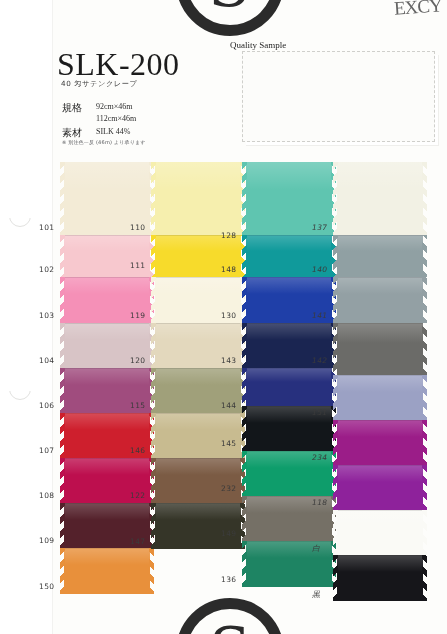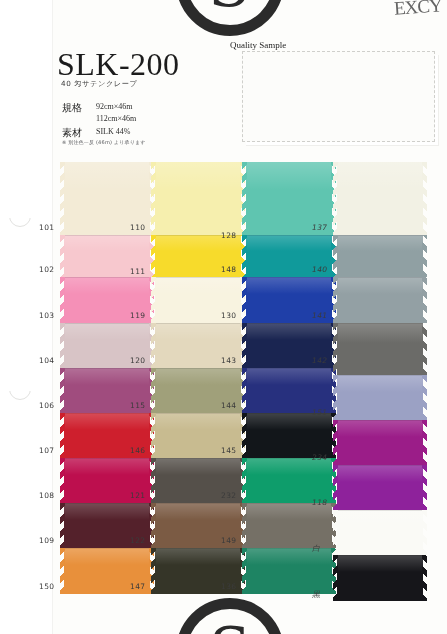--- a/index.html
+++ b/index.html
@@ -287,21 +287,21 @@
           <div class="pink-left" style="background-image: repeating-linear-gradient(135deg, rgb(246, 239, 174) 0px, rgb(246, 239, 174) 5px, rgba(0, 0, 0, 0) 5px, rgba(0, 0, 0, 0) 10px);"></div>
           <div class="pink-right" style="background-image: repeating-linear-gradient(45deg, rgb(246, 239, 174) 0px, rgb(246, 239, 174) 5px, rgba(0, 0, 0, 0) 5px, rgba(0, 0, 0, 0) 10px);"></div>
           <div class="code" style="top: 61px;">110</div>
         </div>
         <div class="swatch" style="height: 42px;">
           <div class="chip" style="background: rgb(247, 219, 43);"></div>
           <div class="sheen"></div>
           <div class="fold"></div>
           <div class="pink-left" style="background-image: repeating-linear-gradient(135deg, rgb(247, 219, 43) 0px, rgb(247, 219, 43) 5px, rgba(0, 0, 0, 0) 5px, rgba(0, 0, 0, 0) 10px);"></div>
           <div class="pink-right" style="background-image: repeating-linear-gradient(45deg, rgb(247, 219, 43) 0px, rgb(247, 219, 43) 5px, rgba(0, 0, 0, 0) 5px, rgba(0, 0, 0, 0) 10px);"></div>
-          <div class="code" style="top: 32px;">111</div>
+          <div class="code" style="top: 26px;">111</div>
         </div>
         <div class="swatch" style="height: 46px;">
           <div class="chip" style="background: rgb(248, 243, 224);"></div>
           <div class="sheen"></div>
           <div class="fold"></div>
           <div class="pink-left" style="background-image: repeating-linear-gradient(135deg, rgb(248, 243, 224) 0px, rgb(248, 243, 224) 5px, rgba(0, 0, 0, 0) 5px, rgba(0, 0, 0, 0) 10px);"></div>
           <div class="pink-right" style="background-image: repeating-linear-gradient(45deg, rgb(248, 243, 224) 0px, rgb(248, 243, 224) 5px, rgba(0, 0, 0, 0) 5px, rgba(0, 0, 0, 0) 10px);"></div>
           <div class="code" style="top: 34px;">119</div>
         </div>
         <div class="swatch" style="height: 45px;">
@@ -320,28 +320,20 @@
           <div class="pink-right" style="background-image: repeating-linear-gradient(45deg, rgb(160, 160, 122) 0px, rgb(160, 160, 122) 5px, rgba(0, 0, 0, 0) 5px, rgba(0, 0, 0, 0) 10px);"></div>
           <div class="code" style="top: 33px;">115</div>
         </div>
         <div class="swatch" style="height: 45px;">
           <div class="chip" style="background: rgb(200, 187, 144);"></div>
           <div class="sheen"></div>
           <div class="fold"></div>
           <div class="pink-left" style="background-image: repeating-linear-gradient(135deg, rgb(200, 187, 144) 0px, rgb(200, 187, 144) 5px, rgba(0, 0, 0, 0) 5px, rgba(0, 0, 0, 0) 10px);"></div>
           <div class="pink-right" style="background-image: repeating-linear-gradient(45deg, rgb(200, 187, 144) 0px, rgb(200, 187, 144) 5px, rgba(0, 0, 0, 0) 5px, rgba(0, 0, 0, 0) 10px);"></div>
           <div class="code" style="top: 33px;">146</div>
-        </div>
-        <div class="swatch" style="height: 45px;">
-          <div class="chip" style="background: rgb(85, 80, 74);"></div>
-          <div class="sheen"></div>
-          <div class="fold"></div>
-          <div class="pink-left" style="background-image: repeating-linear-gradient(135deg, rgb(85, 80, 74) 0px, rgb(85, 80, 74) 5px, rgba(0, 0, 0, 0) 5px, rgba(0, 0, 0, 0) 10px);"></div>
-          <div class="pink-right" style="background-image: repeating-linear-gradient(45deg, rgb(85, 80, 74) 0px, rgb(85, 80, 74) 5px, rgba(0, 0, 0, 0) 5px, rgba(0, 0, 0, 0) 10px);"></div>
-          <div class="code" style="top: 33px;">121</div>
         </div>
         <div class="swatch" style="height: 45px;">
           <div class="chip" style="background: rgb(123, 91, 68);"></div>
           <div class="sheen"></div>
           <div class="fold"></div>
           <div class="pink-left" style="background-image: repeating-linear-gradient(135deg, rgb(123, 91, 68) 0px, rgb(123, 91, 68) 5px, rgba(0, 0, 0, 0) 5px, rgba(0, 0, 0, 0) 10px);"></div>
           <div class="pink-right" style="background-image: repeating-linear-gradient(45deg, rgb(123, 91, 68) 0px, rgb(123, 91, 68) 5px, rgba(0, 0, 0, 0) 5px, rgba(0, 0, 0, 0) 10px);"></div>
           <div class="code" style="top: 33px;">122</div>
         </div>
         <div class="swatch" style="height: 46px;">
@@ -378,21 +370,21 @@
           <div class="code" style="top: 34px;">130</div>
         </div>
         <div class="swatch" style="height: 45px;">
           <div class="chip" style="background: rgb(26, 37, 81);"></div>
           <div class="sheen"></div>
           <div class="fold"></div>
           <div class="pink-left" style="background-image: repeating-linear-gradient(135deg, rgb(26, 37, 81) 0px, rgb(26, 37, 81) 5px, rgba(0, 0, 0, 0) 5px, rgba(0, 0, 0, 0) 10px);"></div>
           <div class="pink-right" style="background-image: repeating-linear-gradient(45deg, rgb(26, 37, 81) 0px, rgb(26, 37, 81) 5px, rgba(0, 0, 0, 0) 5px, rgba(0, 0, 0, 0) 10px);"></div>
           <div class="code" style="top: 33px;">143</div>
         </div>
-        <div class="swatch" style="height: 45px;">
+        <div class="swatch" style="height: 38px;">
           <div class="chip" style="background: rgb(39, 48, 126);"></div>
           <div class="sheen"></div>
           <div class="fold"></div>
           <div class="pink-left" style="background-image: repeating-linear-gradient(135deg, rgb(39, 48, 126) 0px, rgb(39, 48, 126) 5px, rgba(0, 0, 0, 0) 5px, rgba(0, 0, 0, 0) 10px);"></div>
           <div class="pink-right" style="background-image: repeating-linear-gradient(45deg, rgb(39, 48, 126) 0px, rgb(39, 48, 126) 5px, rgba(0, 0, 0, 0) 5px, rgba(0, 0, 0, 0) 10px);"></div>
           <div class="code" style="top: 33px;">144</div>
         </div>
         <div class="swatch" style="height: 45px;">
           <div class="chip" style="background: rgb(18, 22, 26);"></div>
           <div class="sheen"></div>

